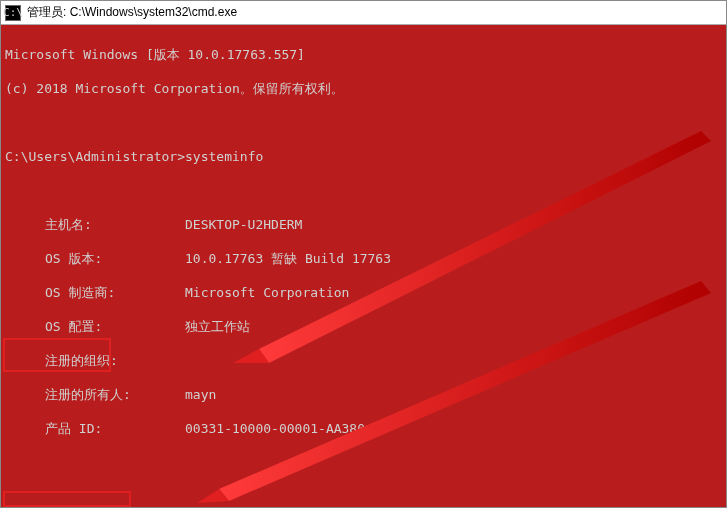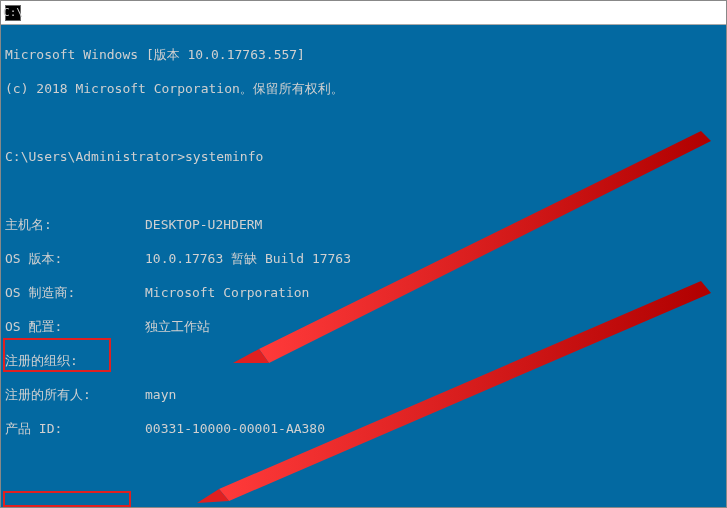--- a/index.html
+++ b/index.html
@@ -34,32 +34,32 @@
     font-size: 11px;
     background: #000; color: #ccc;
     border: 1px solid #666;
   }
   .titlebar .title-text {
     font-size: 12px;
     color: #000;
     font-family: "Microsoft YaHei","SimSun",sans-serif;
   }
   .terminal {
-    background: #0369a1;
+    background: #b91c1c;
     color: #d0d0d0;
     font-size: 13px;
     line-height: 17px;
     padding: 4px 4px;
     white-space: pre;
     font-family: "NSimSun","SimSun","Consolas",monospace;
     position: relative;
     height: calc(100% - 24px);
   }
   .row { white-space: pre; }
-  .row .label { display: inline-block; width: 140px; white-space: pre; vertical-align: top; }
+  .row .label { display: inline-block; width: 140px; white-space: pre; vertical-align: top; margin-left: 40px; }
   .row .value { display: inline; }
   
   .hl {
     position: absolute;
     border: 2.5px solid #e02020;
     background: transparent;
     pointer-events: none;
   }
   
   .arrow-svg {
@@ -69,20 +69,21 @@
     pointer-events: none;
   }
 </style>
 </head>
 <body>
 
 <div class="window">
 
   <div class="titlebar">
     <span class="icon">C:\</span>
+    <span class="title-text">管理员: C:\Windows\system32\cmd.exe</span>
   </div>
 
   <div class="terminal">
 <div class="row">Microsoft Windows [版本 10.0.17763.557]</div>
 <div class="row">(c) 2018 Microsoft Corporation。保留所有权利。</div>
 <div class="row"> </div>
 <div class="row"><span>C:\Users\Administrator&gt;</span><span>systeminfo</span></div>
 <div class="row"> </div>
 <div class="row"><span class="label">主机名:</span><span class="value">DESKTOP-U2HDERM</span></div>
 <div class="row"><span class="label">OS 版本:</span><span class="value">10.0.17763 暂缺 Build 17763</span></div>

